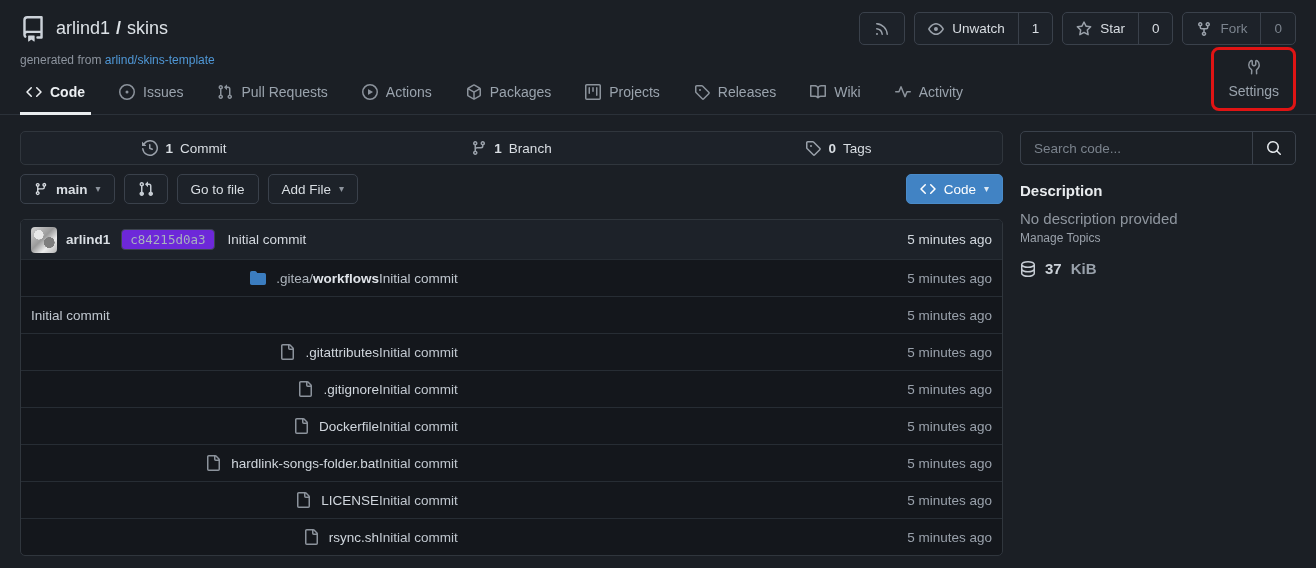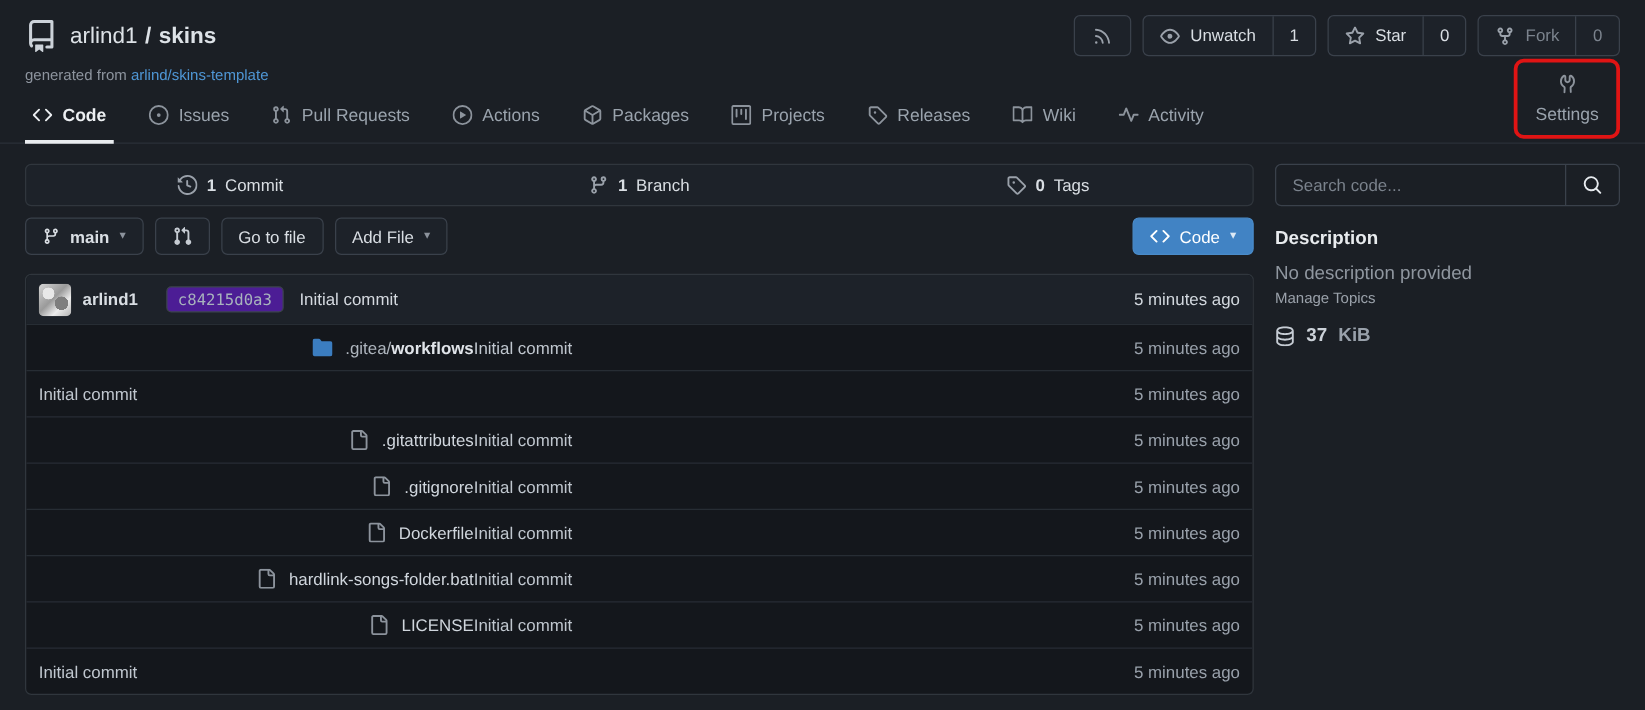--- a/index.html
+++ b/index.html
@@ -14,21 +14,21 @@
   .ic14 { width:14px; height:14px; fill:currentColor; flex:none; }
   .ic24 { width:26px; height:26px; fill:currentColor; flex:none; }
 
   
   .top { padding:12px 20px 0 20px; }
   .title-row { display:flex; align-items:center; }
   .repo-icon { color:#ccd2d9; margin-right:10px; }
   .title { font-size:18px; color:#dde2e7; white-space:pre; }
   .title .owner { font-weight:400; }
   .title .sep { margin:0 6px; font-weight:700; color:#dde2e7; }
-  .title .repo { font-weight:700; }
+  .title .repo { font-weight:400; }
   .top-actions { margin-left:auto; display:flex; gap:9px; }
   .tbtn {
     display:inline-flex; align-items:stretch; height:33px;
     background:#1d2229; border:1px solid #3a414b; border-radius:5px;
     color:#d9dee3; font-size:13.5px; cursor:pointer;
   }
   .tbtn .seg { display:flex; align-items:center; gap:8px; padding:0 13px; }
   .tbtn .count { border-left:1px solid #3a414b; padding:0 13px; display:flex; align-items:center; }
   .tbtn.icon-only .seg { padding:0 14px; }
   .tbtn .seg .ic { color:#9aa1aa; }
@@ -94,22 +94,22 @@
   }
   .avatar {
     width:26px; height:26px; border-radius:4px; flex:none;
     background:
       radial-gradient(circle at 30% 30%, #e8e8e8 0 18%, transparent 19%),
       radial-gradient(circle at 70% 60%, #7e7e7e 0 22%, transparent 23%),
       linear-gradient(135deg,#d6d6d6 0%,#9a9a9a 45%,#ececec 70%,#b4b4b4 100%);
   }
   .commit-author { font-weight:700; margin-left:9px; font-size:13.5px; cursor:pointer; }
   .hash {
-    margin-left:23px; font-family:"DejaVu Sans Mono","Liberation Mono",monospace;
-    font-size:12.5px; color:#a8b3bd; background:#4c1d95;
+    margin-left:11px; font-family:"DejaVu Sans Mono","Liberation Mono",monospace;
+    font-size:12.5px; color:#a8b3bd; background:#6d28d9;
     border:1px solid #3d444e; border-radius:4px; padding:2px 8px; cursor:pointer;
   }
   .commit-msg { margin-left:13px; font-size:13.5px; color:#d4d9df; cursor:pointer; }
   .commit-time { margin-left:auto; font-size:13.5px; color:#d2d8de; }
 
   .file-row {
     display:flex; align-items:center; height:37px;
     border-top:1px solid #272d34; padding:0 10px; font-size:13.5px;
   }
   .fname { width:348px; flex:none; display:flex; align-items:center; cursor:pointer;justify-content:flex-end; }
@@ -457,20 +457,26 @@
         <span class="fname">
           <svg class="ic ic-file">
               <use href="#i-file"></use>
             </svg>
           <span class="file">LICENSE</span>
         </span>
         <span class="fmsg">Initial commit</span>
         <span class="ftime">5 minutes ago</span>
       </div>
       <div class="file-row">
+        <span class="fname">
+          <svg class="ic ic-file">
+              <use href="#i-file"></use>
+            </svg>
+          <span class="file">rsync.sh</span>
+        </span>
         <span class="fmsg">Initial commit</span>
         <span class="ftime">5 minutes ago</span>
       </div>
     </div>
   </div>
 
   <div class="sidebar">
     <div class="search">
       <input type="text" placeholder="Search code..." style="">
       <div class="search-btn">

